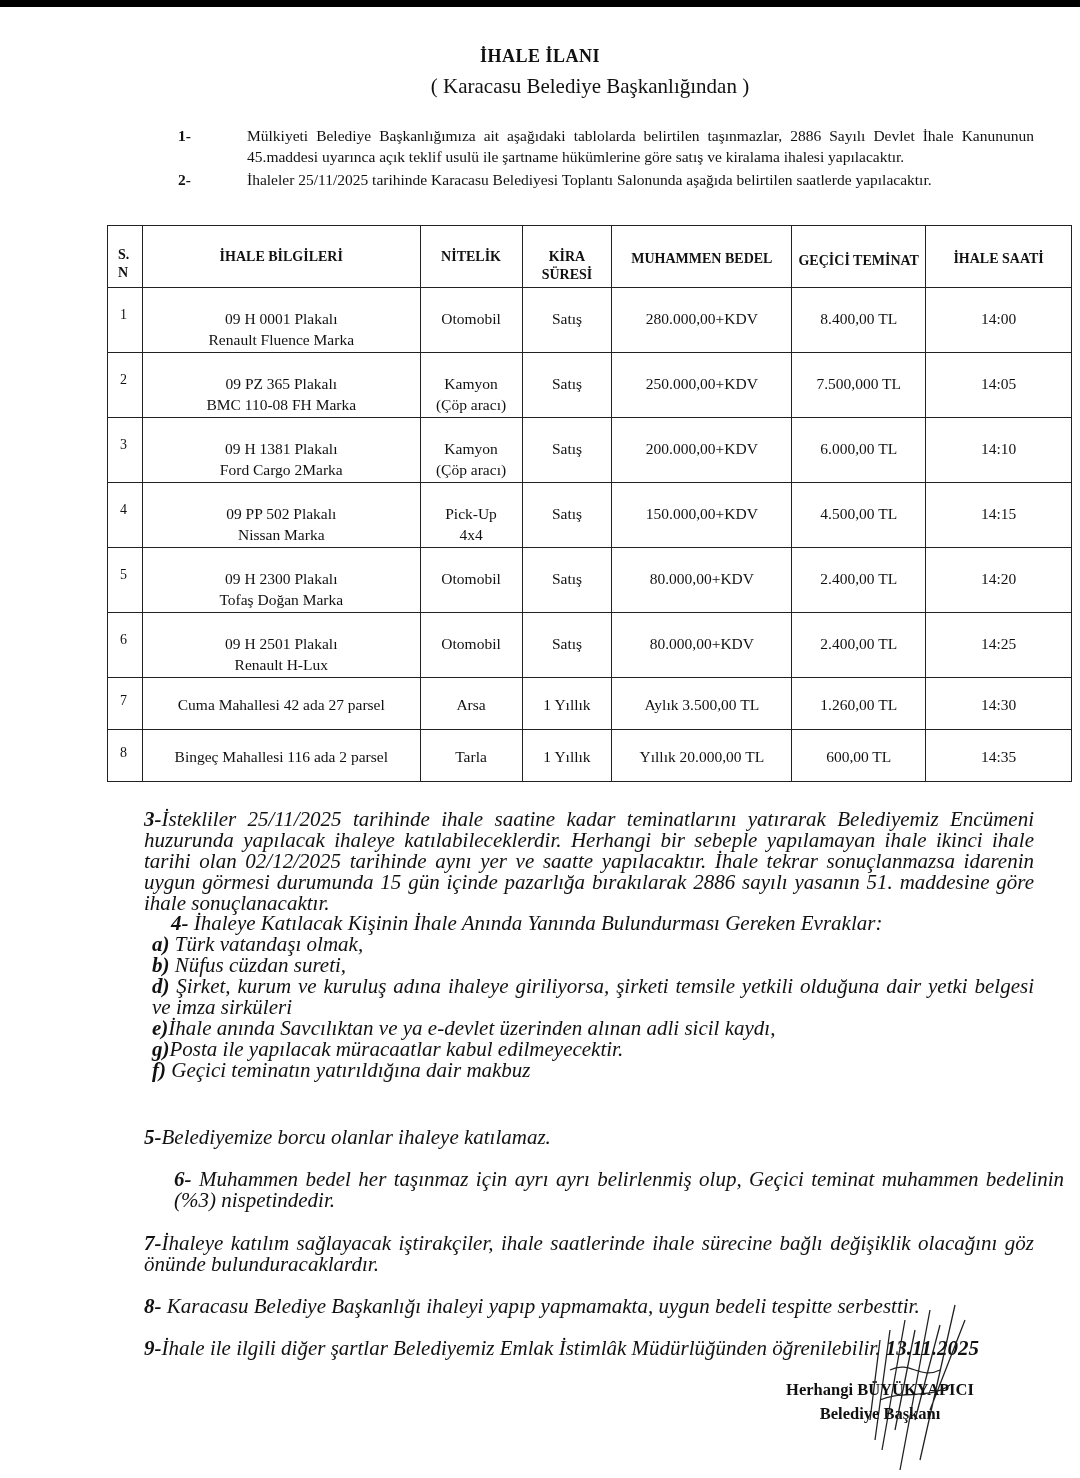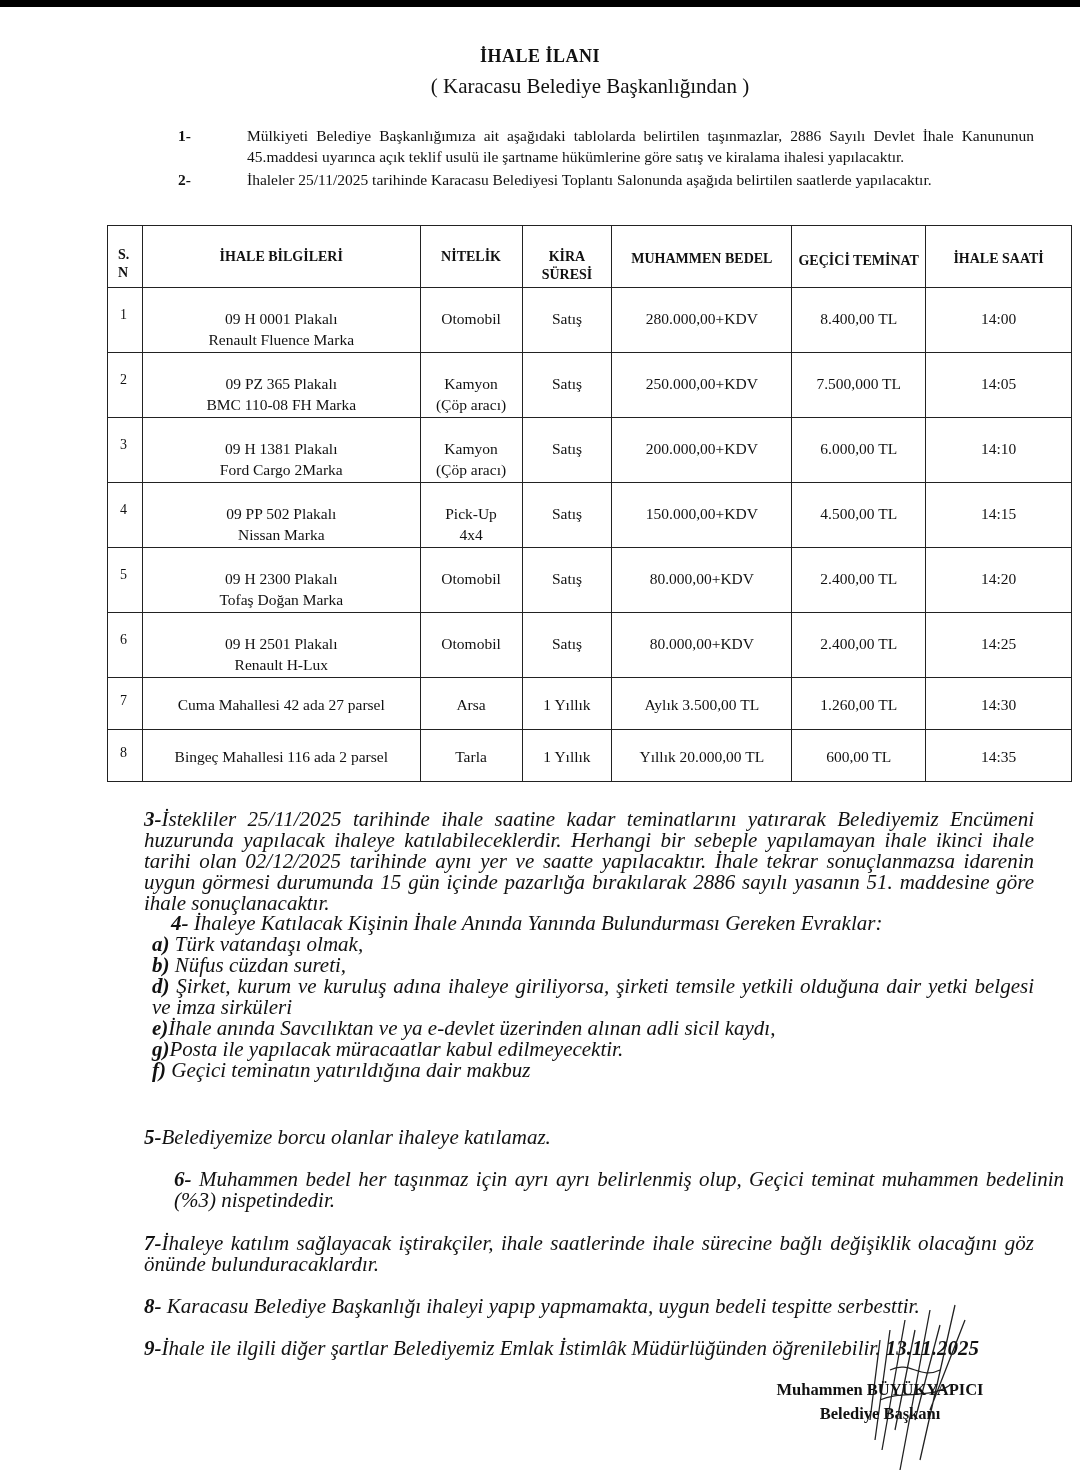--- a/index.html
+++ b/index.html
@@ -328,15 +328,15 @@
 </div>
 <div class="body-text p9">
   <b>9-</b><span>İhale ile ilgili diğer şartlar Belediyemiz Emlak İstimlâk Müdürlüğünden öğrenilebilir. </span><b>13.11.2025</b>
 </div>
 
 <svg class="signature" viewBox="0 0 180 178">
   <path d="M60 40 L50 120 M70 30 L55 140 M85 20 L62 150 M95 30 L75 130 M110 10 L80 170 M120 25 L95 120 M135 5 L100 160 M145 20 L110 110 M70 70 C90 60 100 80 120 70 M60 100 C80 90 110 100 130 85" fill="none" stroke="#222" stroke-width="1.3"></path>
 </svg>
 
 <div class="sign">
-  <div>Muhammen BÜYÜKYAPICI</div>
+  <div>Herhangi BÜYÜKYAPICI</div>
   <div>Belediye Başkanı</div>
 </div>
 
 </body></html>

